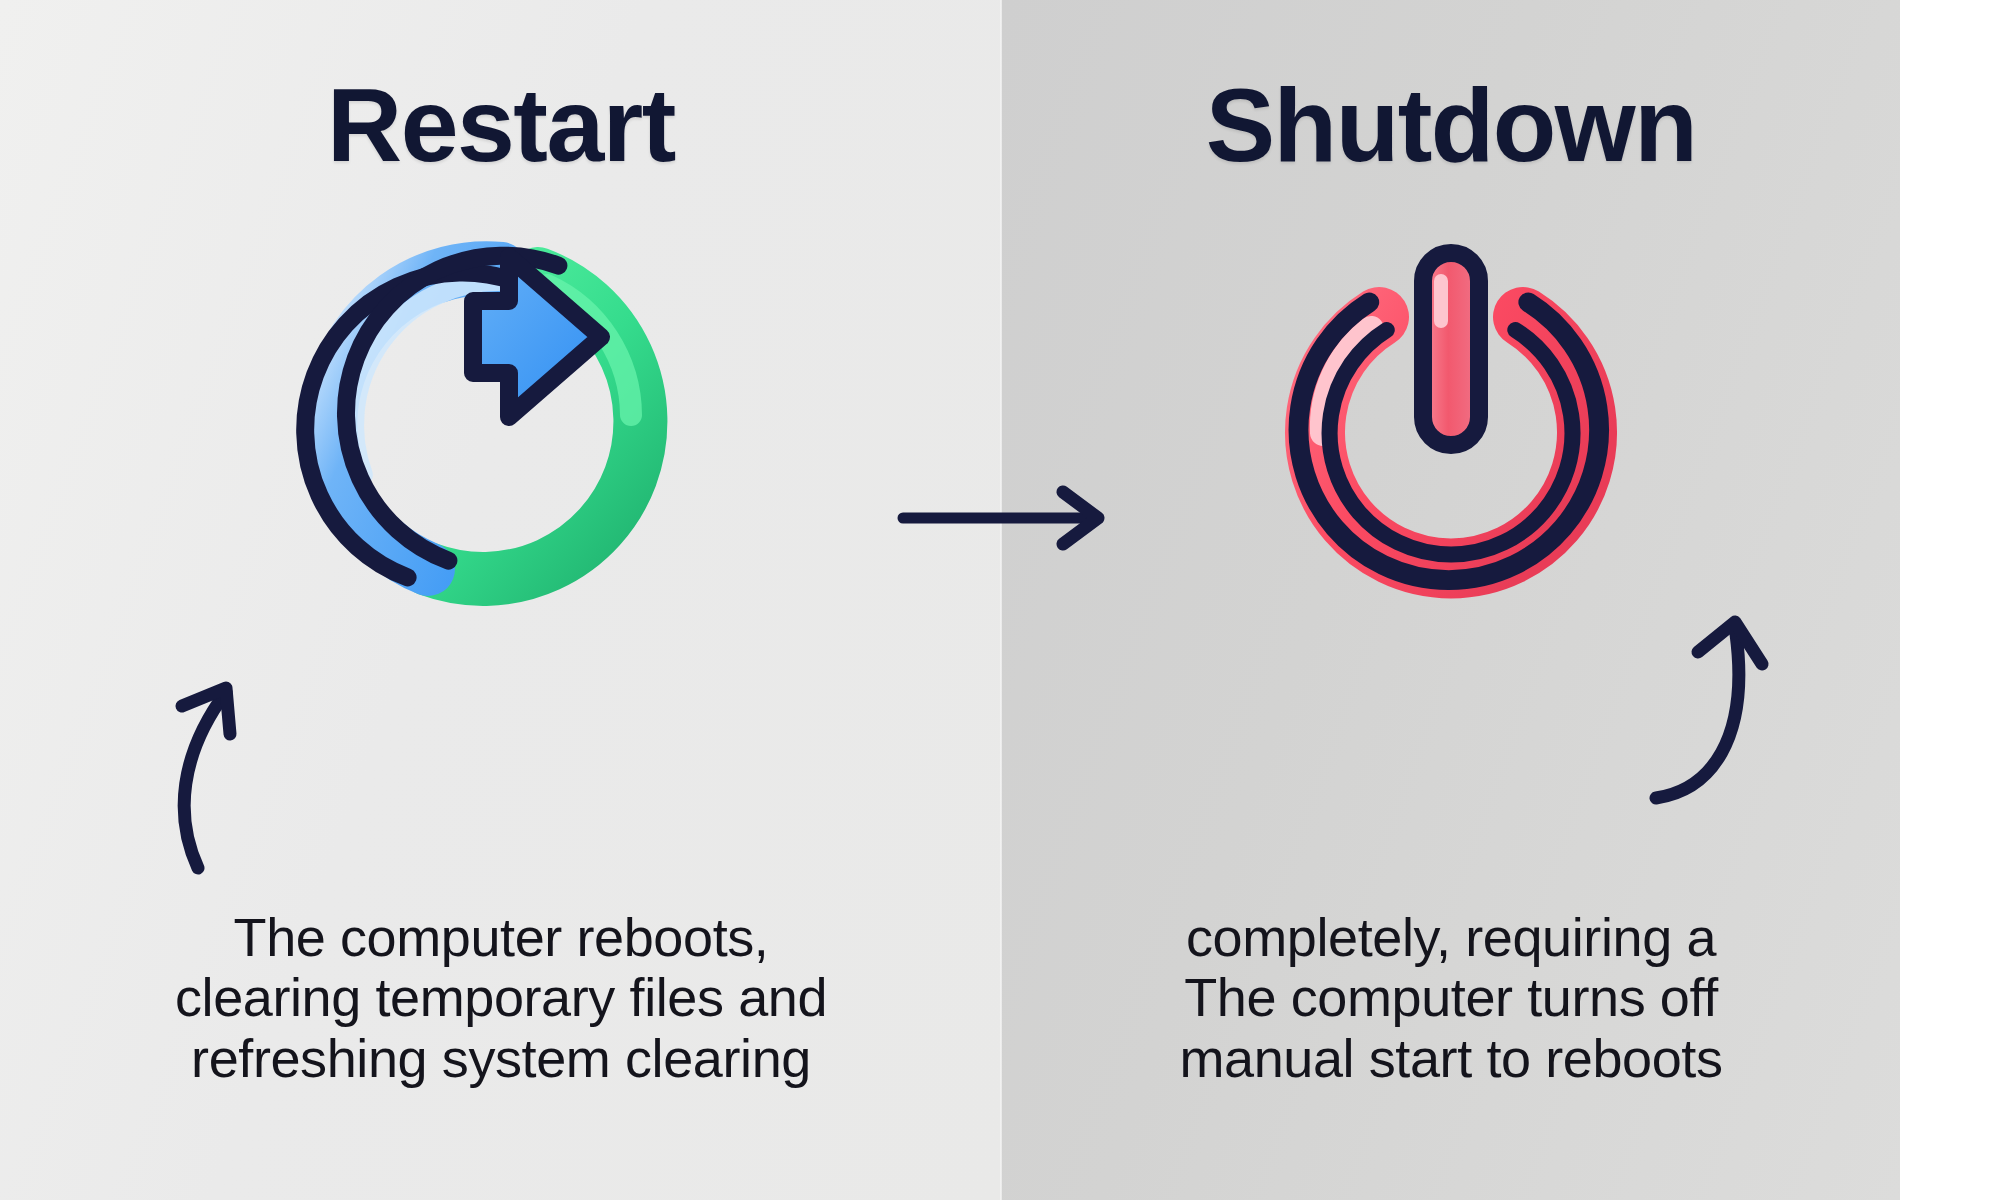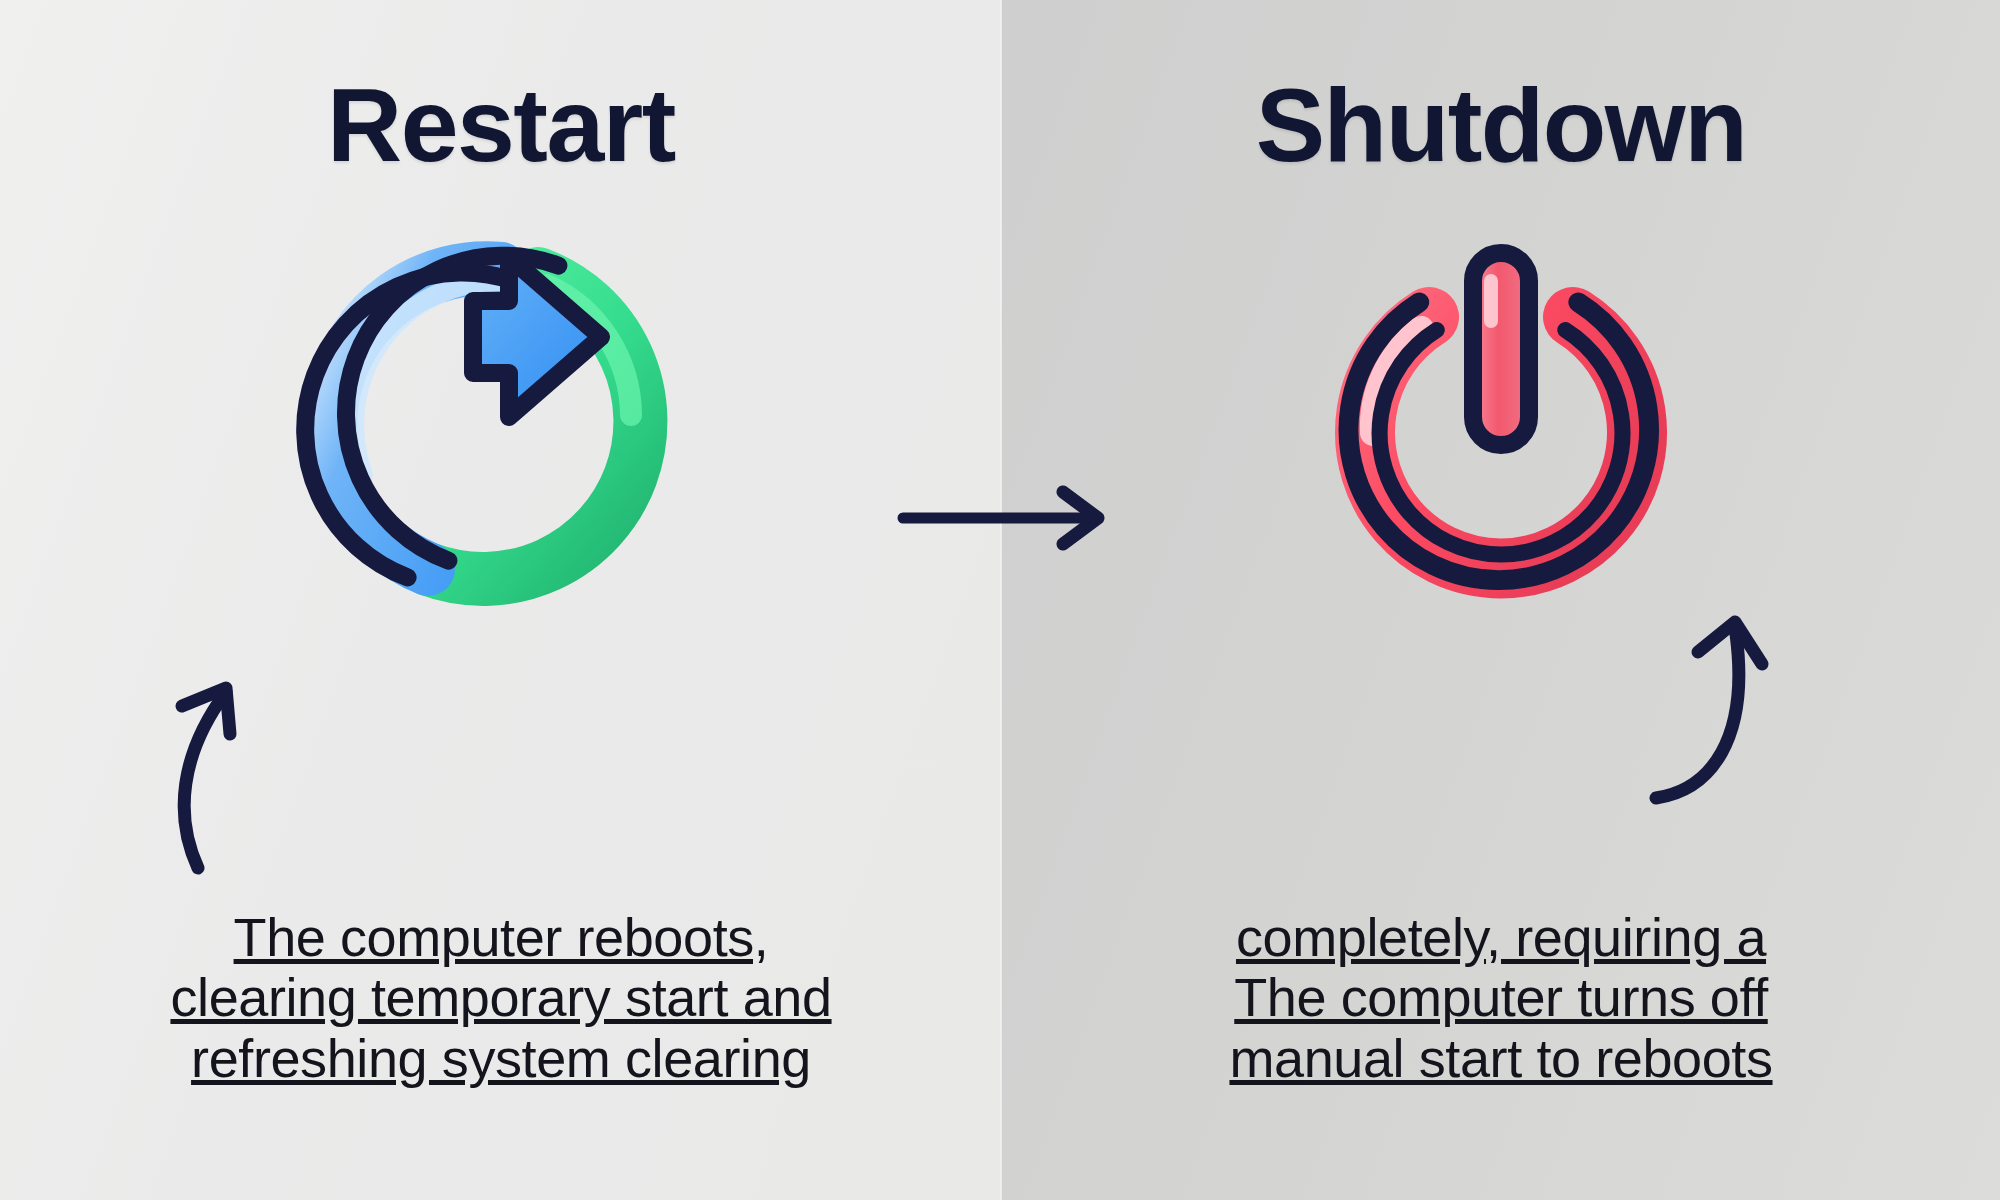--- a/index.html
+++ b/index.html
@@ -28,21 +28,21 @@
     position: relative;
     height: 1200px;
     box-sizing: border-box;
     overflow: hidden;
   }
   #panel-restart {
     width: 1002px;
     background: linear-gradient(110deg, #f0f0ef 0%, #eaeaea 45%, #e9e9e8 100%);
   }
   #panel-shutdown {
-    width: 998px;
+    width: 898px;
     background: linear-gradient(110deg, #cfcfcf 0%, #d3d3d2 40%, #dcdcdb 100%);
   }
 
   
   .panel-title {
     position: absolute;
     top: 58px;
     width: 100%;
     text-align: center;
     font-size: 104px;
@@ -77,21 +77,21 @@
     width: 100%;
     text-align: center;
     font-size: 54px;
     font-weight: 400;
     line-height: 1.12;
     color: #14141c;
     padding: 0 40px;
     box-sizing: border-box;
     letter-spacing: -0.4px;
   }
-  .caption .cap-line { display: block; white-space: nowrap; text-decoration: underline; }
+  .caption .cap-line { display: block; white-space: nowrap; }
 
   
   #transition-arrow {
     position: absolute;
     left: 895px;
     top: 478px;
     width: 230px;
     height: 80px;
     z-index: 40;
     pointer-events: none;
@@ -158,21 +158,21 @@
         <path d="M 63.5 172 A 78 78 0 0 1 118.5 24.5" fill="none" stroke="#161a3e" stroke-width="9" stroke-linecap="round" transform="translate(10.2,-4.2)"></path>
 
         <g>
           <path d="M 104 16 L 150 56 L 104 96 L 104 74 L 86 74 L 86 38 L 104 38 Z" fill="url(#gradBlueHead)" stroke="#161a3e" stroke-width="9" stroke-linejoin="round" stroke-linecap="round"></path>
         </g>
       </svg>
     </div>
 
     <p class="caption" id="caption-restart">
       <span class="cap-line">The computer reboots,</span>
-      <span class="cap-line">clearing temporary start and</span>
+      <span class="cap-line">clearing temporary files and</span>
       <span class="cap-line">refreshing system clearing</span>
     </p>
   </section>
 
   <section class="panel" id="panel-shutdown">
 
     <h1 class="panel-title" id="title-shutdown">Shutdown</h1>
 
     <div class="icon-stage">
 

